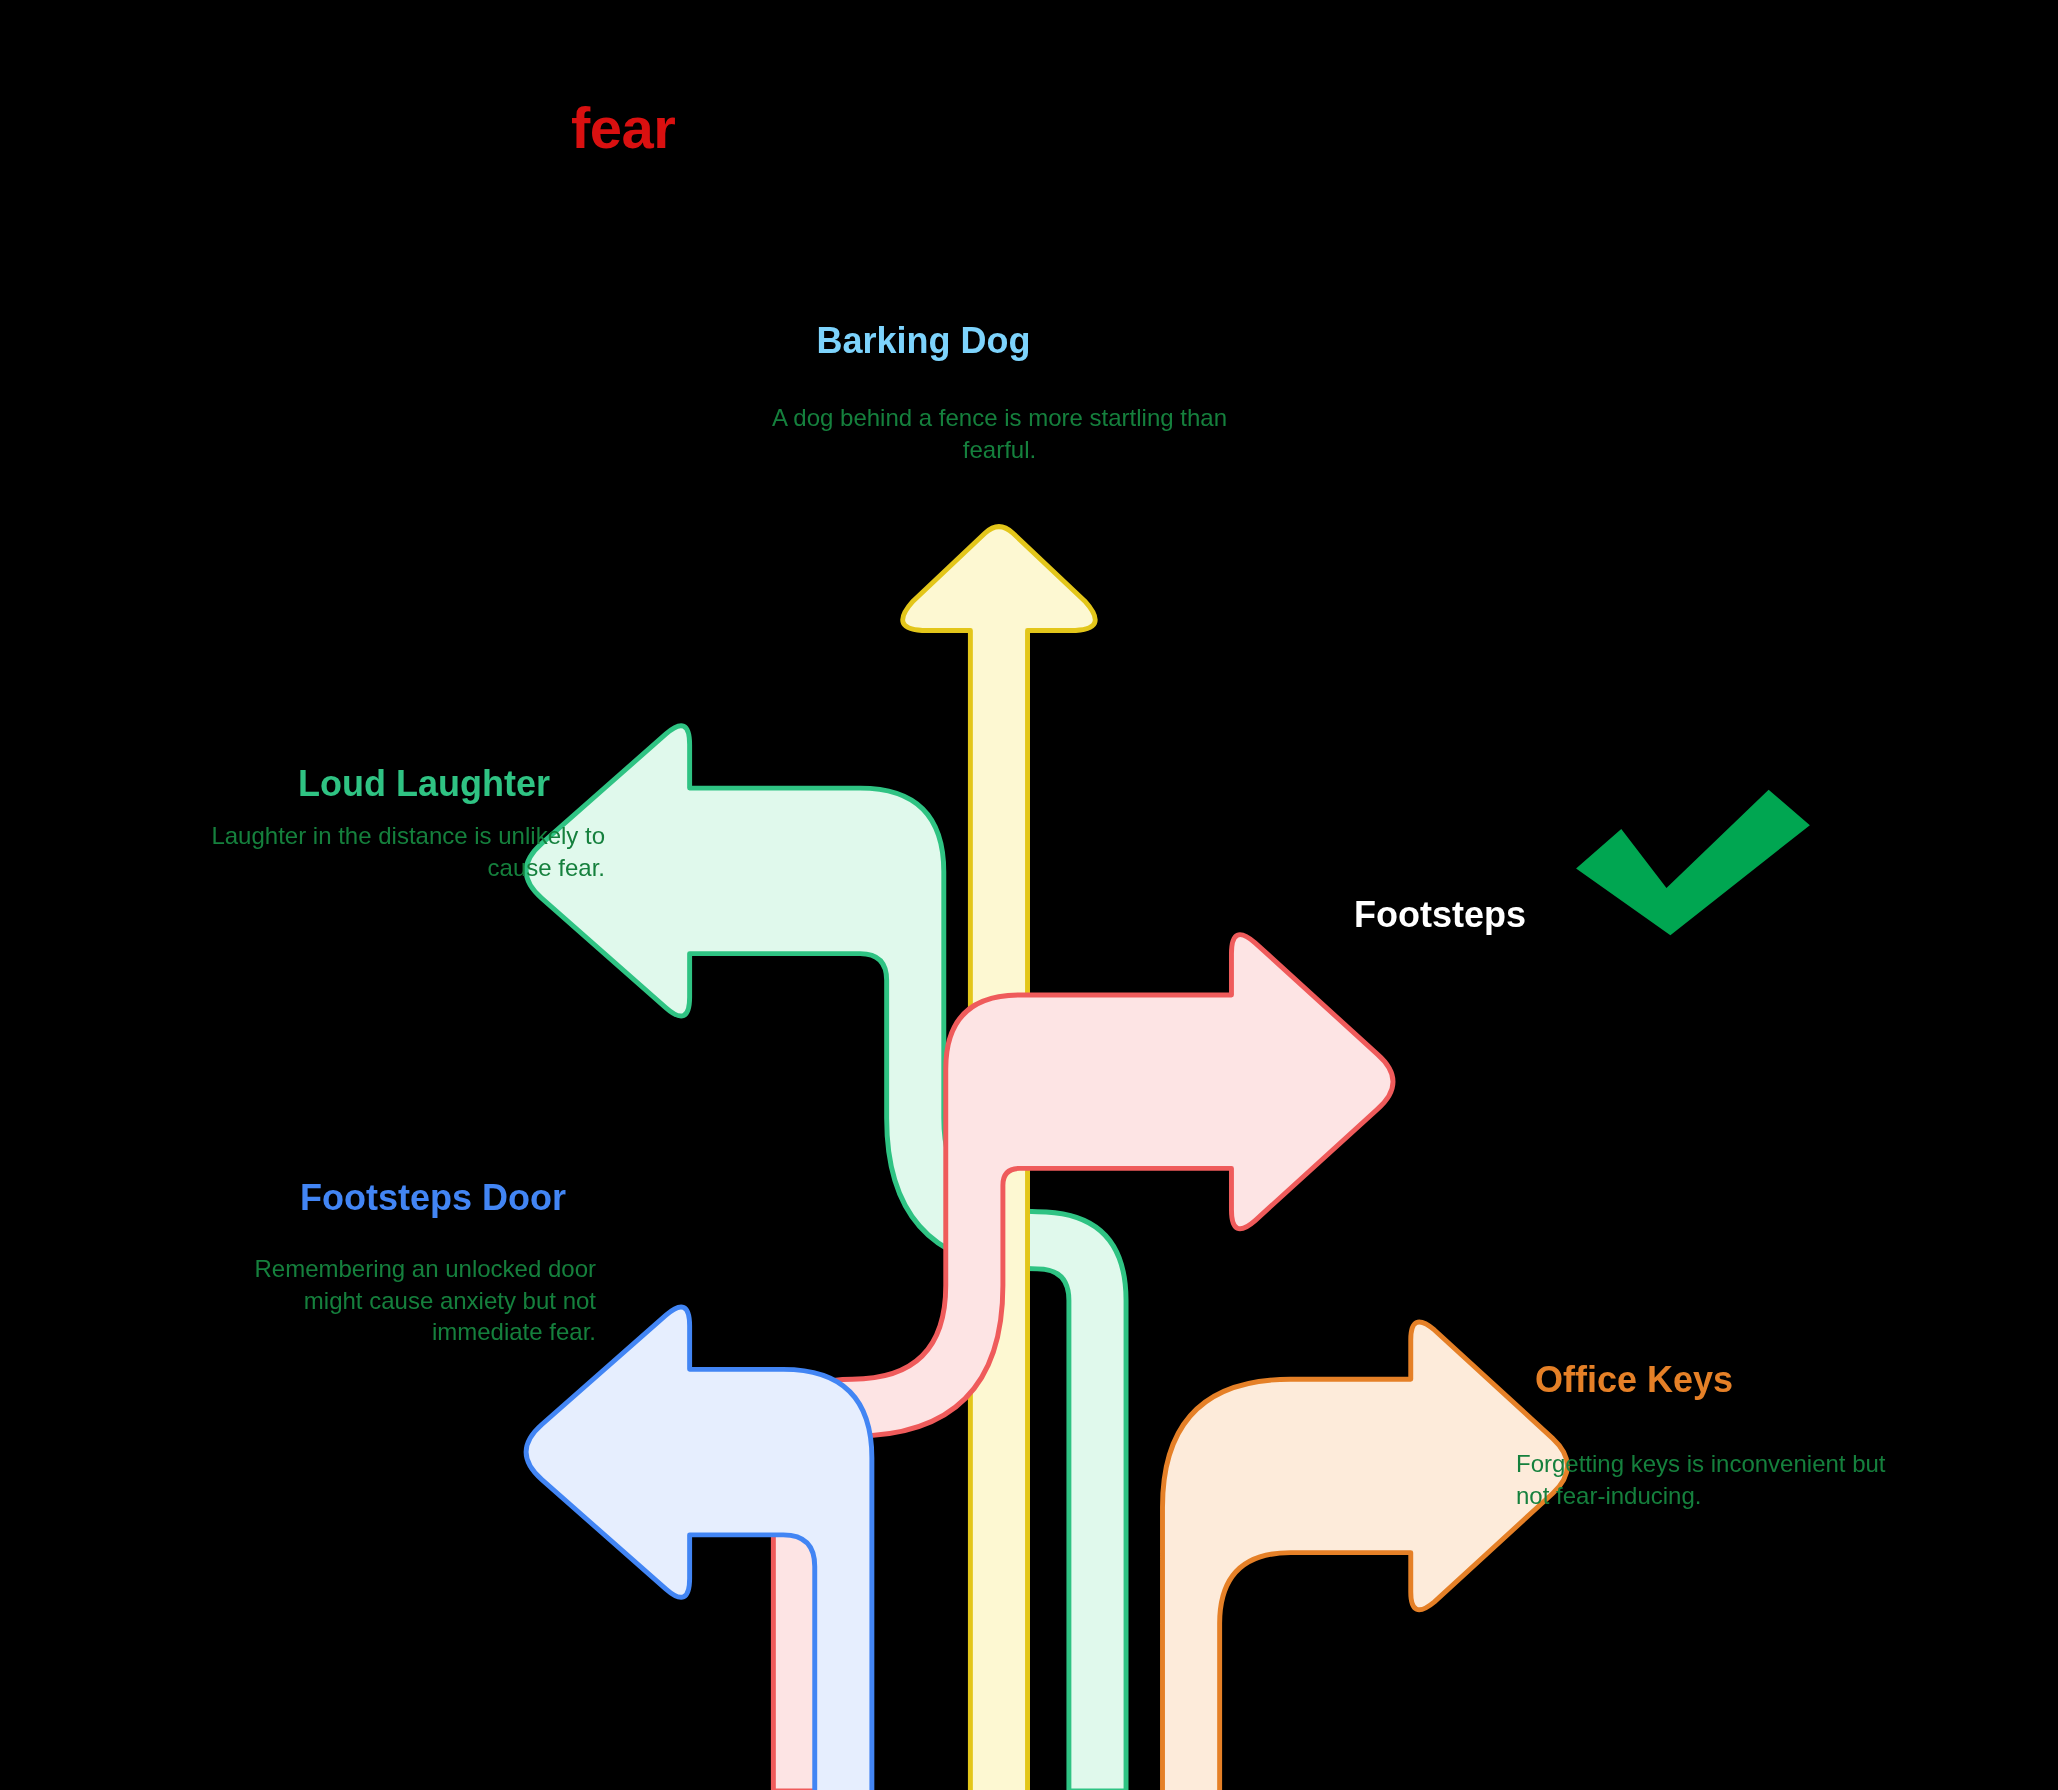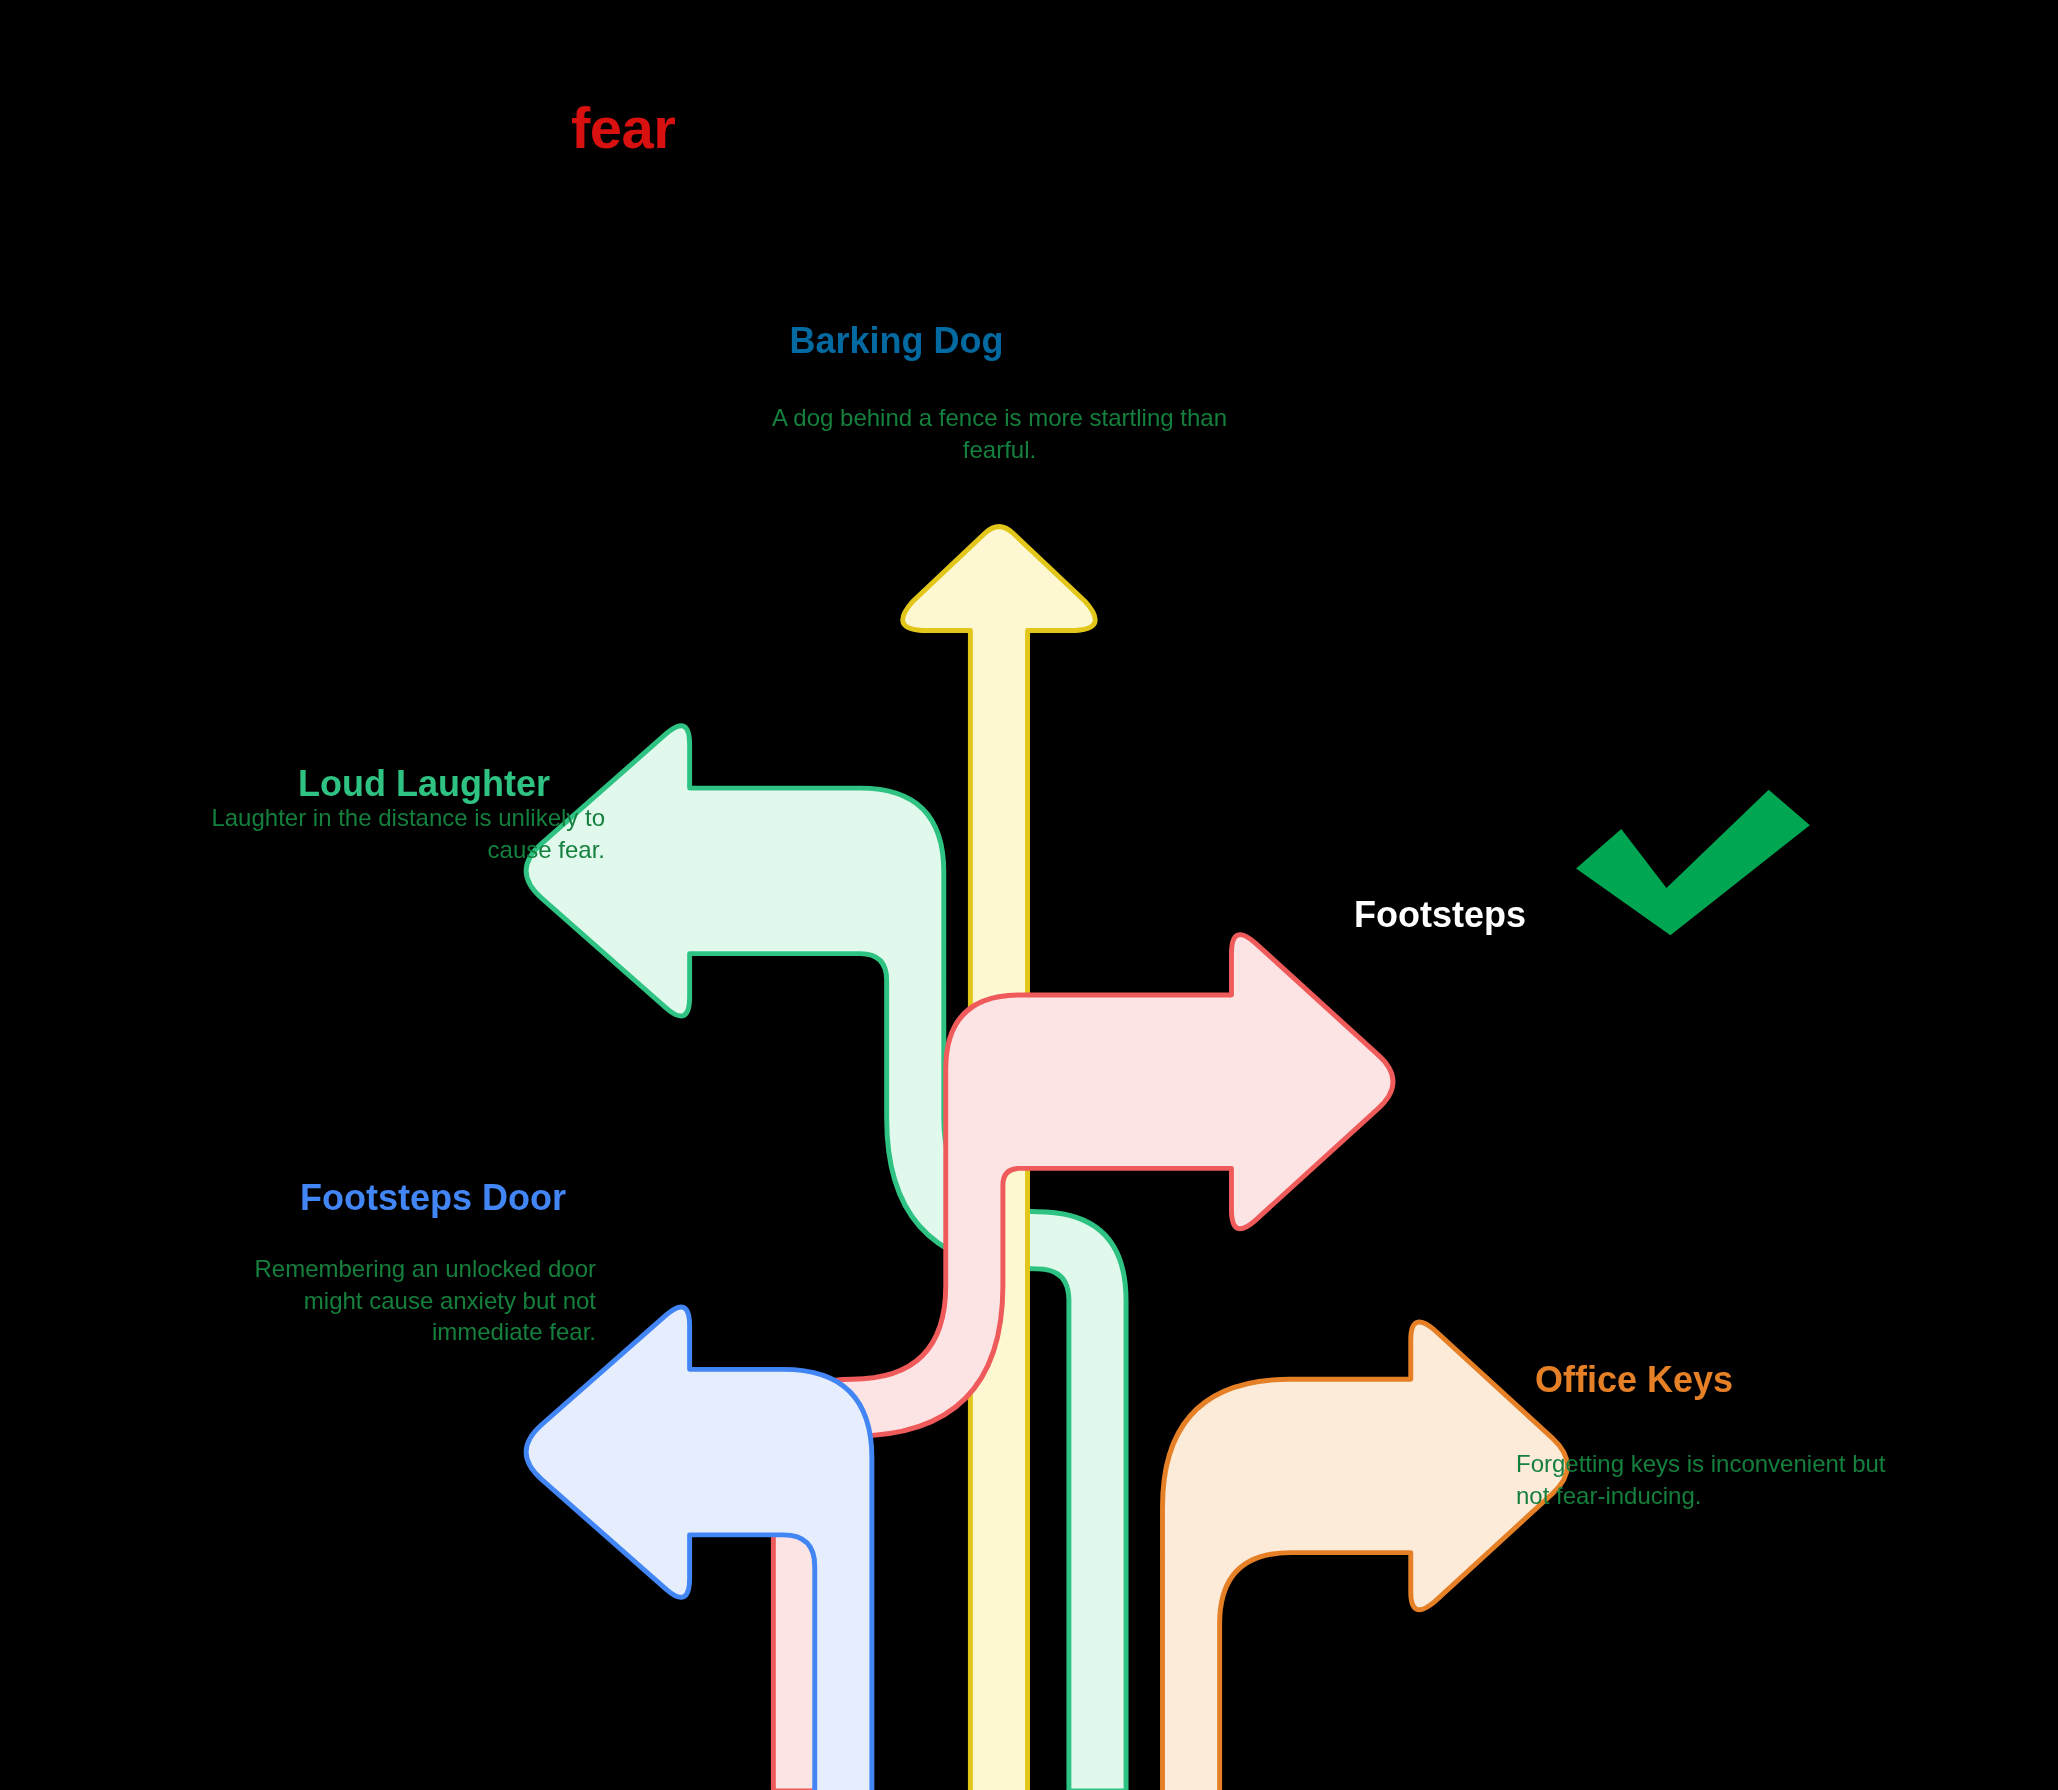--- a/index.html
+++ b/index.html
@@ -200,25 +200,25 @@
 
     <g>
       <path d="M 785 1770 L 785 1818 L 843 1818 L 843 1770" fill="none" stroke="none"></path>
     </g>
   </svg>
 
   <svg class="check" style="left:1564px; top:778px; width:256px; height:167px;" viewBox="0 0 260 170">
     <path d="M 12 92 L 58 52 L 104 112 L 208 12 L 250 48 L 108 160 Z" fill="#00A651"></path>
   </svg>
 
-  <div class="node-label ta-c" style="left:729px; top:320px; width:335px; color:#0369a1;">Barking Dog</div>
+  <div class="node-label ta-c" style="left:756px; top:320px; width:335px; color:#7dd3fc;">Barking Dog</div>
   <div class="node-desc ta-c" style="left:768px; top:402px; width:463px;">A dog behind a fence is more startling than fearful.</div>
 
   <div class="node-label ta-c" style="left:227px; top:763px; width:394px; color:#2FC383;">Loud Laughter</div>
-  <div class="node-desc ta-r" style="left:167px; top:802px; width:438px;">Laughter in the distance is unlikely to cause fear.</div>
+  <div class="node-desc ta-r" style="left:167px; top:820px; width:438px;">Laughter in the distance is unlikely to cause fear.</div>
 
   <div class="node-label ta-l" style="left:1310px; top:894px; width:414px; color:#ffffff;margin-left:44px;">Footsteps</div>
 
   <div class="node-label ta-c" style="left:236px; top:1177px; width:394px; color:#4285F4;">Footsteps Door</div>
   <div class="node-desc ta-r" style="left:236px; top:1253px; width:360px;">Remembering an unlocked door might cause anxiety but not immediate fear.</div>
 
   <div class="node-label ta-l" style="left:1535px; top:1359px; width:394px; color:#E58027;">Office Keys</div>
   <div class="node-desc ta-l" style="left:1516px; top:1448px; width:374px;">Forgetting keys is inconvenient but not fear-inducing.</div>
 
 </div>

